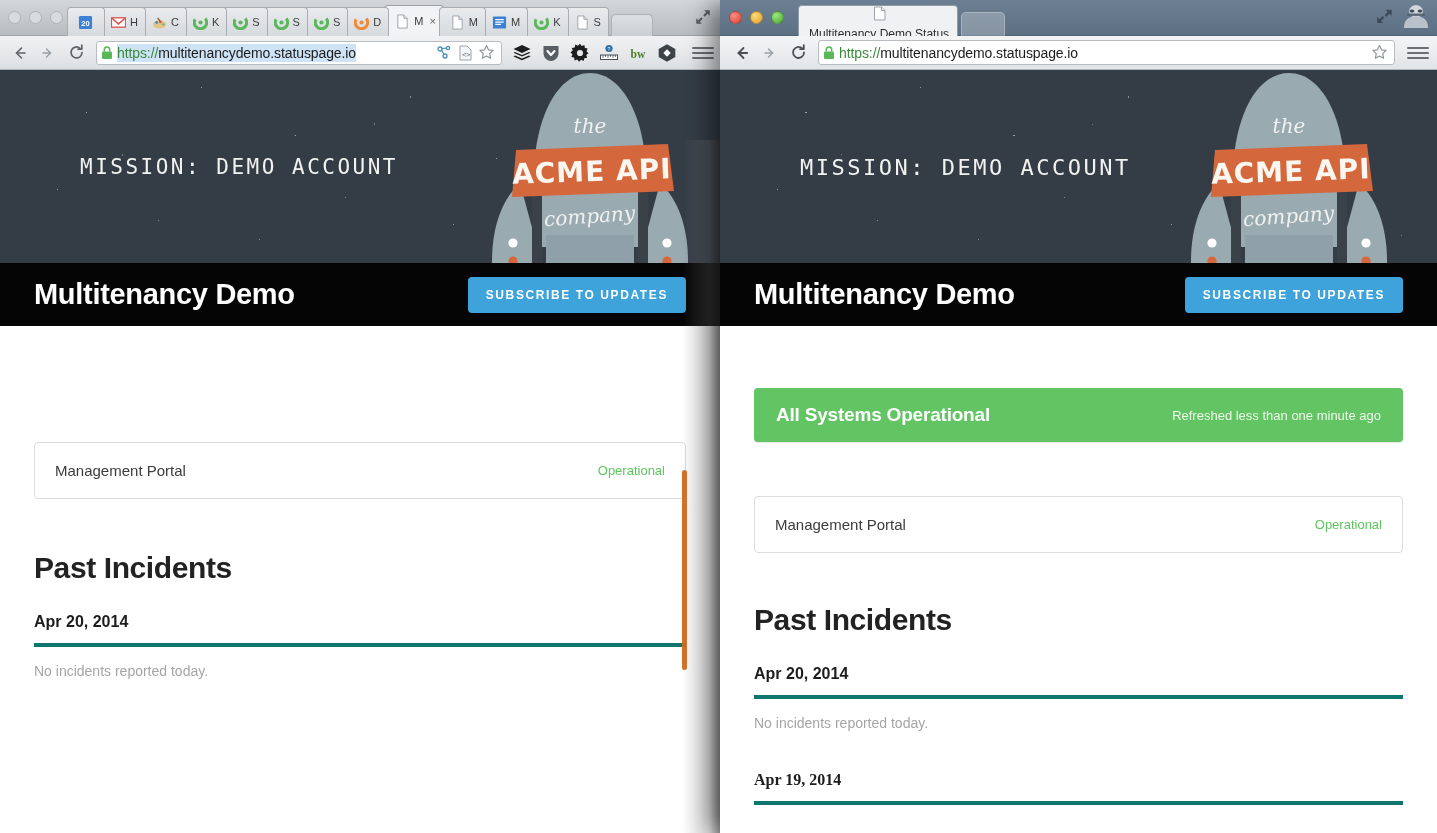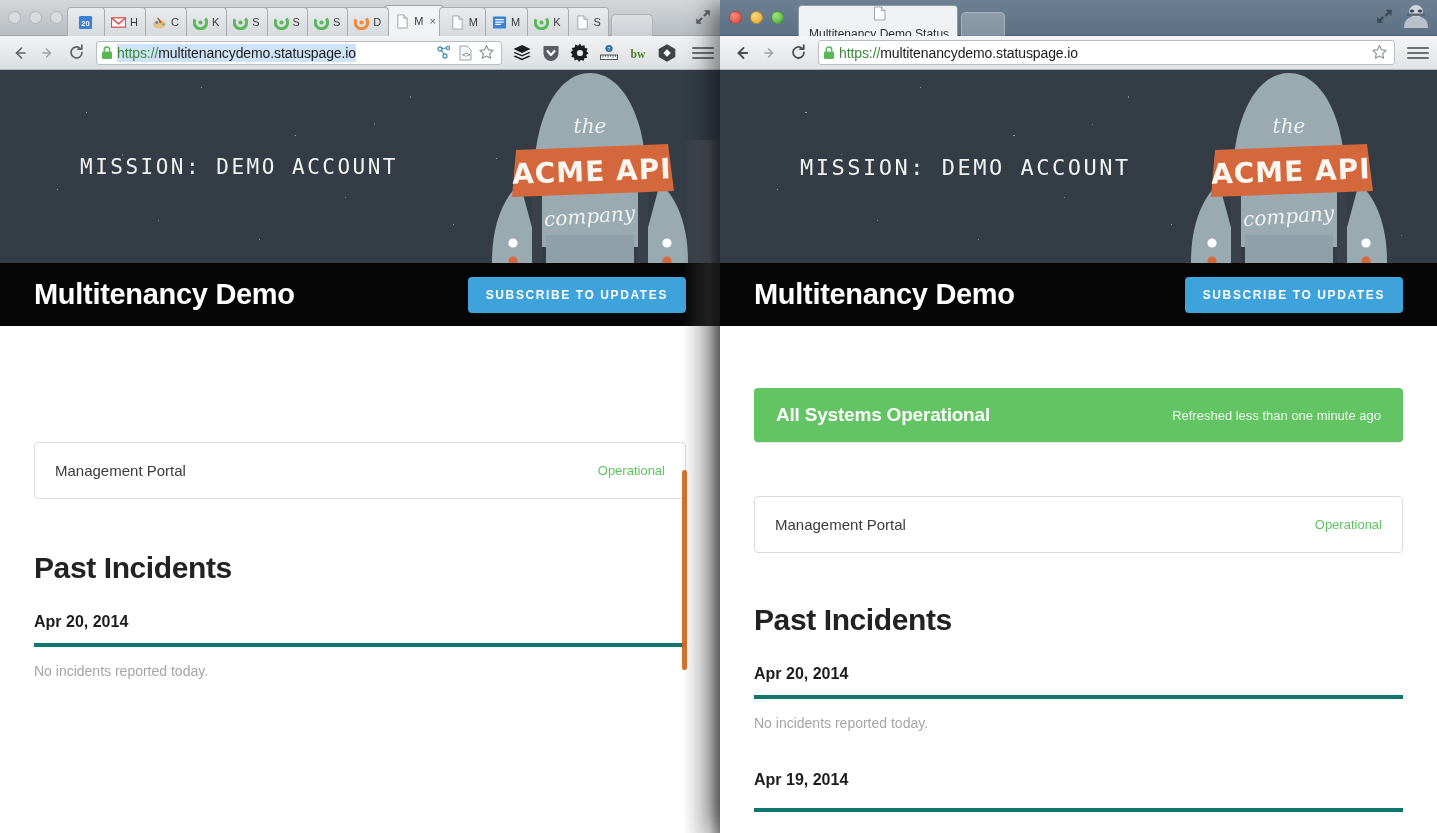--- a/index.html
+++ b/index.html
@@ -576,20 +576,20 @@
           </div>
 
         <div style="margin-top:50px;">
           <div class="incidents-h">Past Incidents</div>
           <div id="right-incidents">
               <div style="margin-top: 28px;">
                 <div class="inc-date inc-rule" style="padding-bottom: 12px;">Apr 20, 2014</div>
                 <div class="inc-none" style="margin-top: 16px;">No incidents reported today.</div>
               </div>
               <div style="margin-top: 40px;">
-                <div class="inc-date inc-rule" style="padding-bottom: 19px;">Apr 19, 2014</div>
+                <div class="inc-date inc-rule" style="padding-bottom: 12px; font-family: Liberation Serif, serif;">Apr 19, 2014</div>
               </div>
             </div>
         </div>
       </div>
     </div>
   </div>
 </div>
 
 </body></html>

